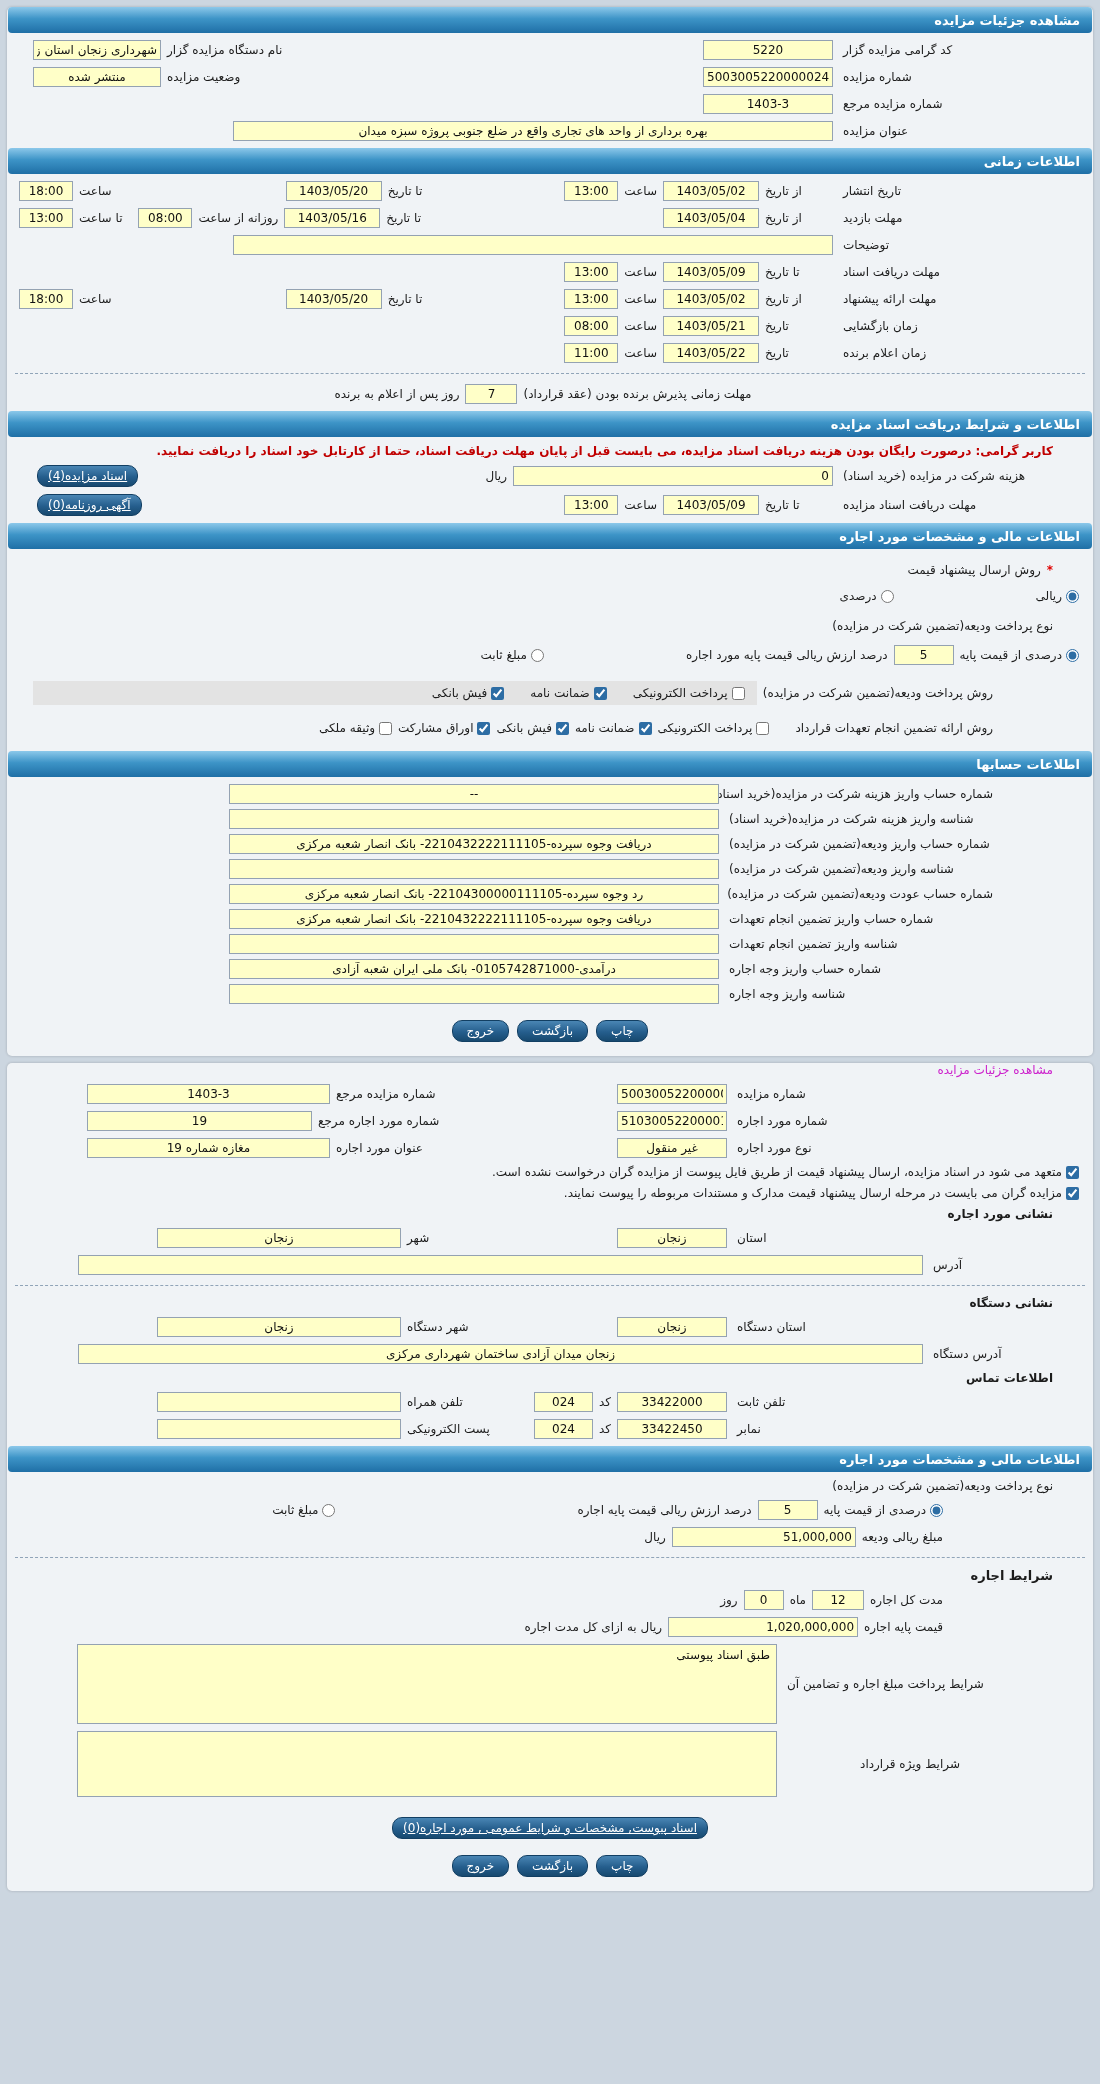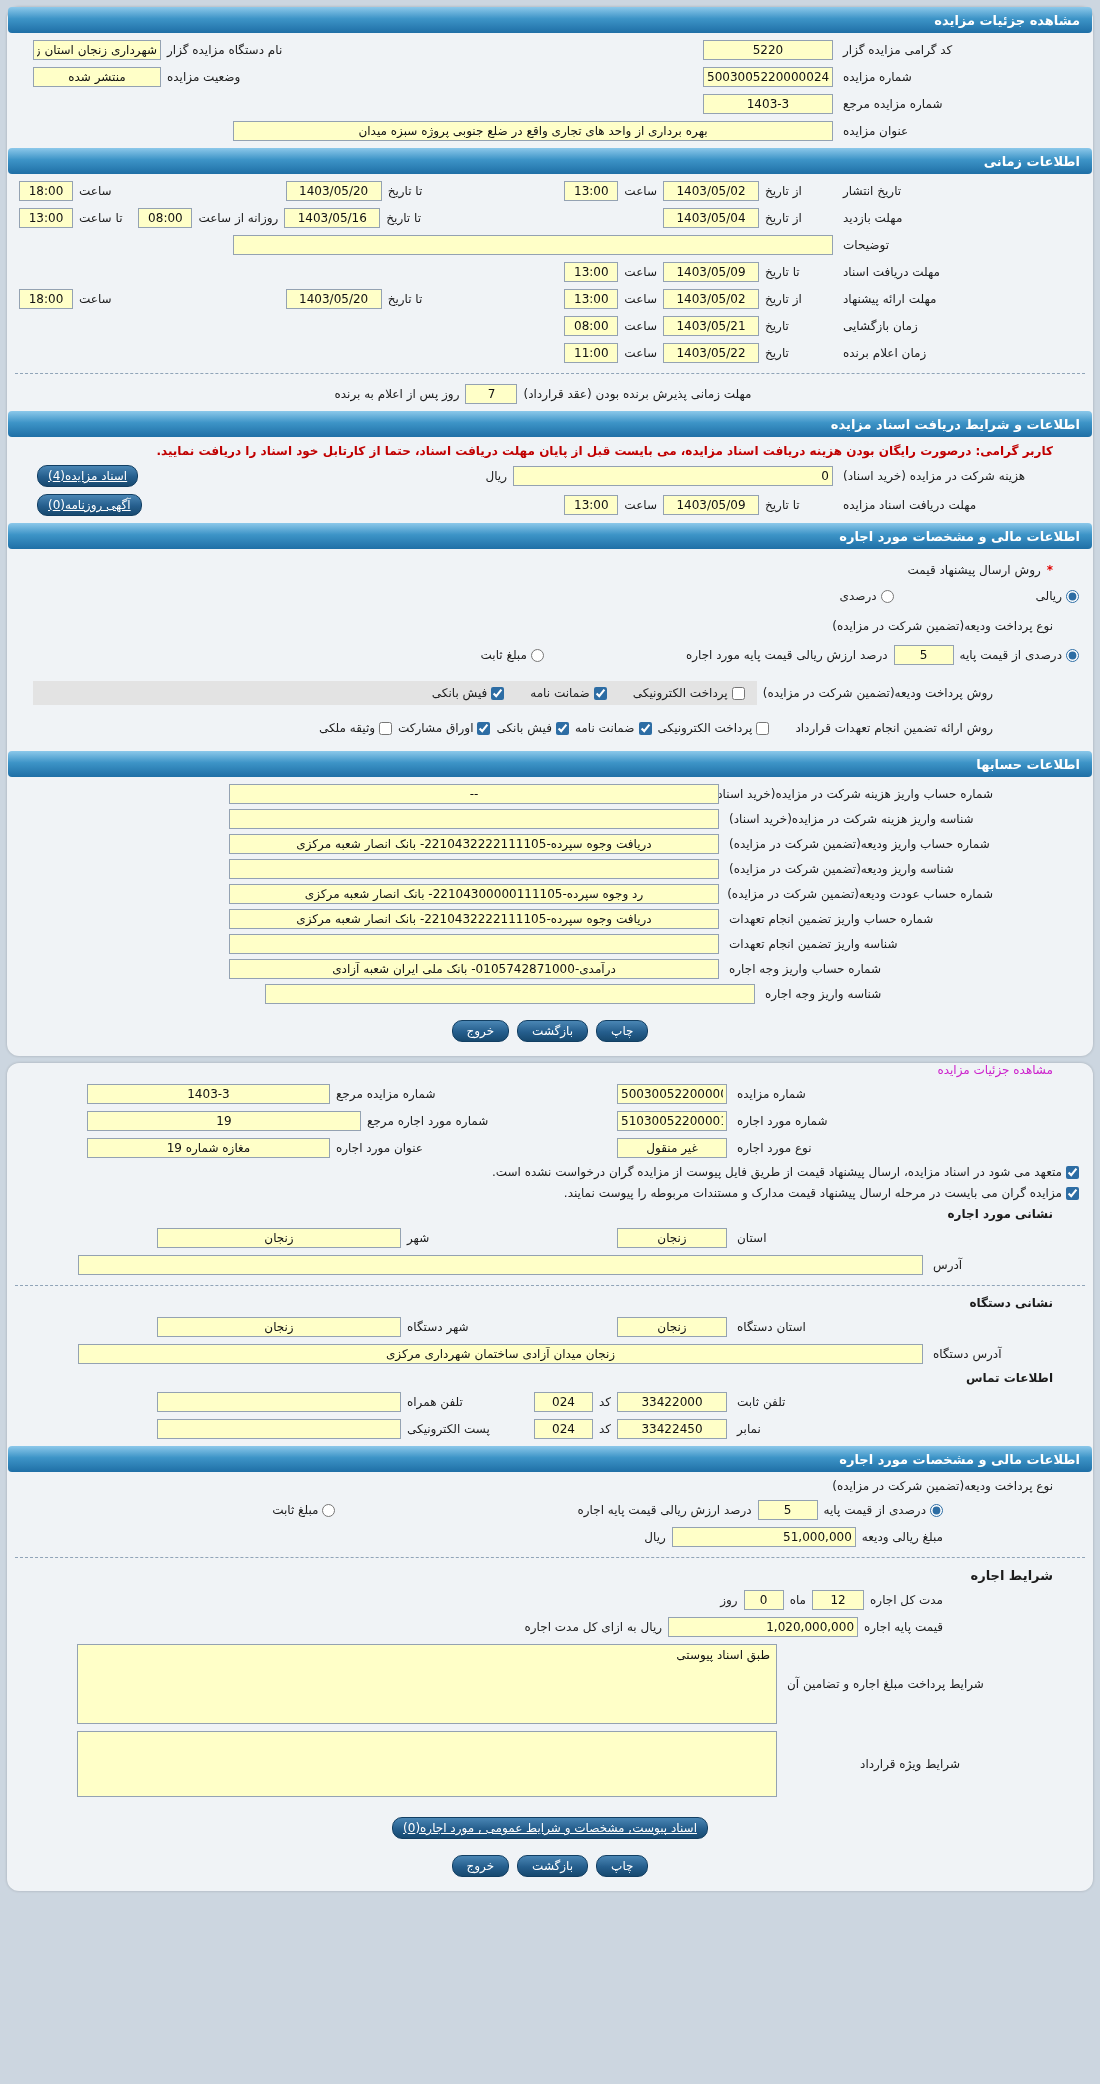--- a/index.html
+++ b/index.html
@@ -1,18 +1,18 @@
 <!DOCTYPE html>
 <html lang="fa" dir="rtl"><head>
 <meta charset="utf-8">
 <style>
   *{box-sizing:border-box;margin:0;padding:0}
   body{background:#ccd6e0;font-family:"DejaVu Sans",sans-serif;font-size:12px;color:#1c1c1c;direction:rtl}
   .page{width:1086px;margin:7px auto}
-  .panel{background:#f0f3f6;border-radius:12px;padding-bottom:10px;box-shadow:0 0 3px rgba(0,0,0,.2)}
+  .panel{background:#f0f3f6;border-radius:5px;padding-bottom:10px;box-shadow:0 0 3px rgba(0,0,0,.2)}
   .bar{height:26px;border-radius:4px;background:linear-gradient(180deg,#8cc8ea 0%,#3d94c7 45%,#1f6fa6 100%);
        color:#fff;font-weight:bold;font-size:13px;display:flex;align-items:center;padding:0 12px;margin:0 1px 7px}
   .row{display:flex;align-items:center;gap:6px;margin:7px 0;padding:0 40px 0 26px}
   .lbl{white-space:nowrap}
   .la{width:214px;text-align:left;padding-left:4px}
   .lb{width:268px;text-align:left;padding-left:4px}
   .lc{width:196px;text-align:left;padding-left:4px}
   .prep{width:68px;text-align:left;white-space:nowrap}
   .inp{background:#ffffc8;border:1px solid #94a2b2;height:20px;font:12px "DejaVu Sans",sans-serif;padding:0 3px;color:#111}
   textarea.inp{height:auto;resize:none;padding:3px 6px}
@@ -292,21 +292,21 @@
       <input class="inp ctr" style="width: 490px;" value="دریافت وجوه سپرده-2210432222111105- بانک انصار شعبه مرکزی">
     </div>
     <div class="row" style="padding-right:100px;margin:5px 0">
       <span class="lbl lb">شناسه واریز تضمین انجام تعهدات</span>
       <input class="inp ctr" style="width: 490px;" value="">
     </div>
     <div class="row" style="padding-right:100px;margin:5px 0">
       <span class="lbl lb">شماره حساب واریز وجه اجاره</span>
       <input class="inp ctr" style="width: 490px;" value="درآمدی-0105742871000- بانک ملی ایران شعبه آزادی">
     </div>
-    <div class="row" style="padding-right:64px;margin:5px 0">
+    <div class="row" style="padding-right:100px;margin:5px 0">
       <span class="lbl lb">شناسه واریز وجه اجاره</span>
       <input class="inp ctr" style="width: 490px;" value="">
     </div>
 
     <div class="actions">
       <button class="btn">چاپ</button>
       <button class="btn">بازگشت</button>
       <button class="btn">خروج</button>
     </div>
   </section>
@@ -324,21 +324,21 @@
       <span class="fill"></span>
       <span class="lbl">شماره مزایده مرجع</span>
       <input class="inp ltr ctr" style="width: 243px;" value="1403-3">
     </div>
 
     <div class="row" style="padding:0 164px 0 80px">
       <span class="lbl lc">شماره مورد اجاره</span>
       <input class="inp ltr ctr" style="width: 110px;" value="5103005220000167">
       <span class="fill"></span>
       <span class="lbl">شماره مورد اجاره مرجع</span>
-      <input class="inp ltr ctr" style="width: 274px;" value="19">
+      <input class="inp ltr ctr" style="width: 225px;" value="19">
     </div>
 
     <div class="row" style="padding:0 164px 0 80px">
       <span class="lbl lc">نوع مورد اجاره</span>
       <input class="inp ctr" style="width: 110px;" value="غیر منقول">
       <span class="fill"></span>
       <span class="lbl">عنوان مورد اجاره</span>
       <input class="inp ctr" style="width: 243px;" value="مغازه شماره 19">
     </div>
 

